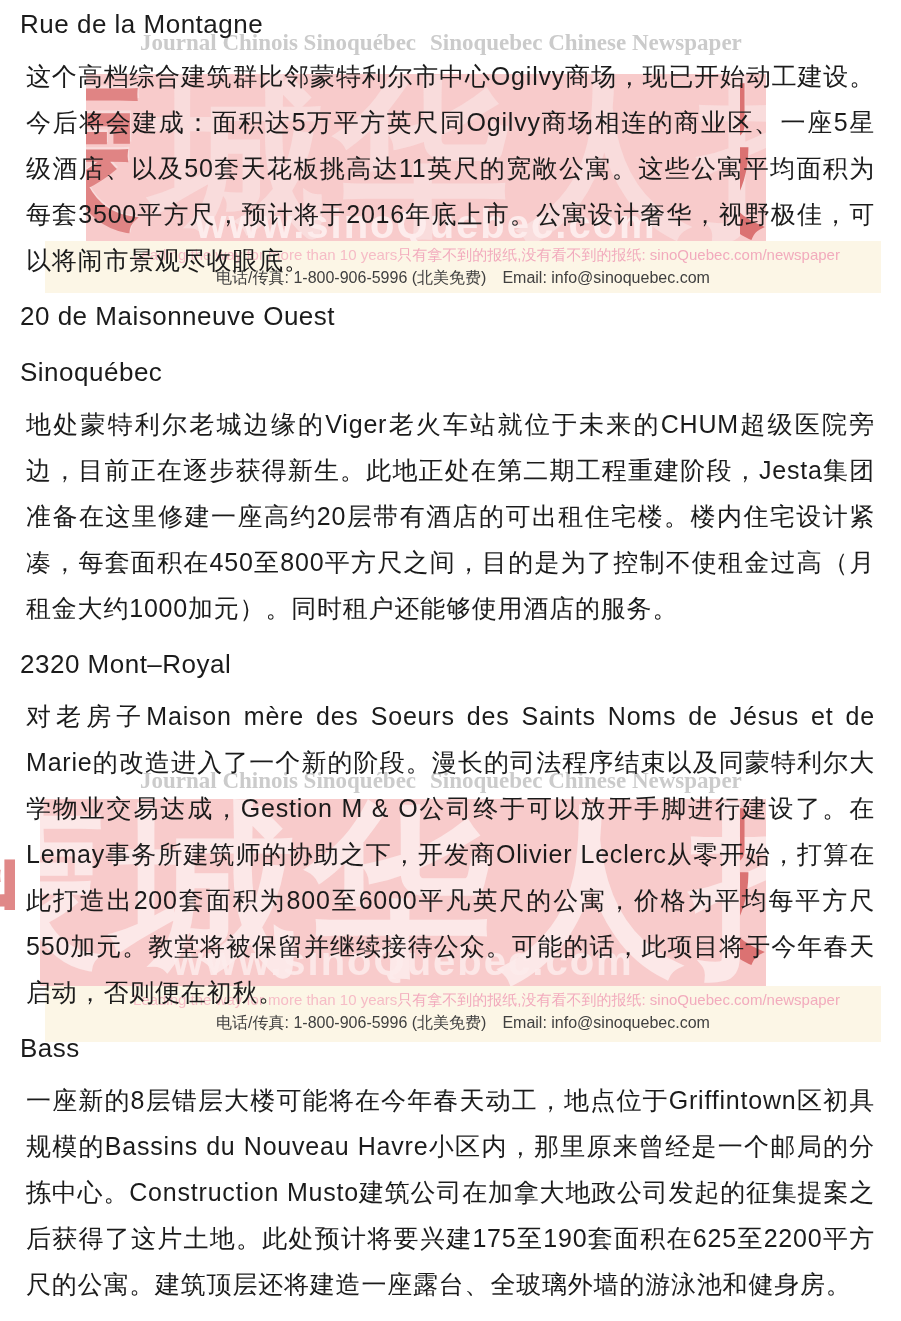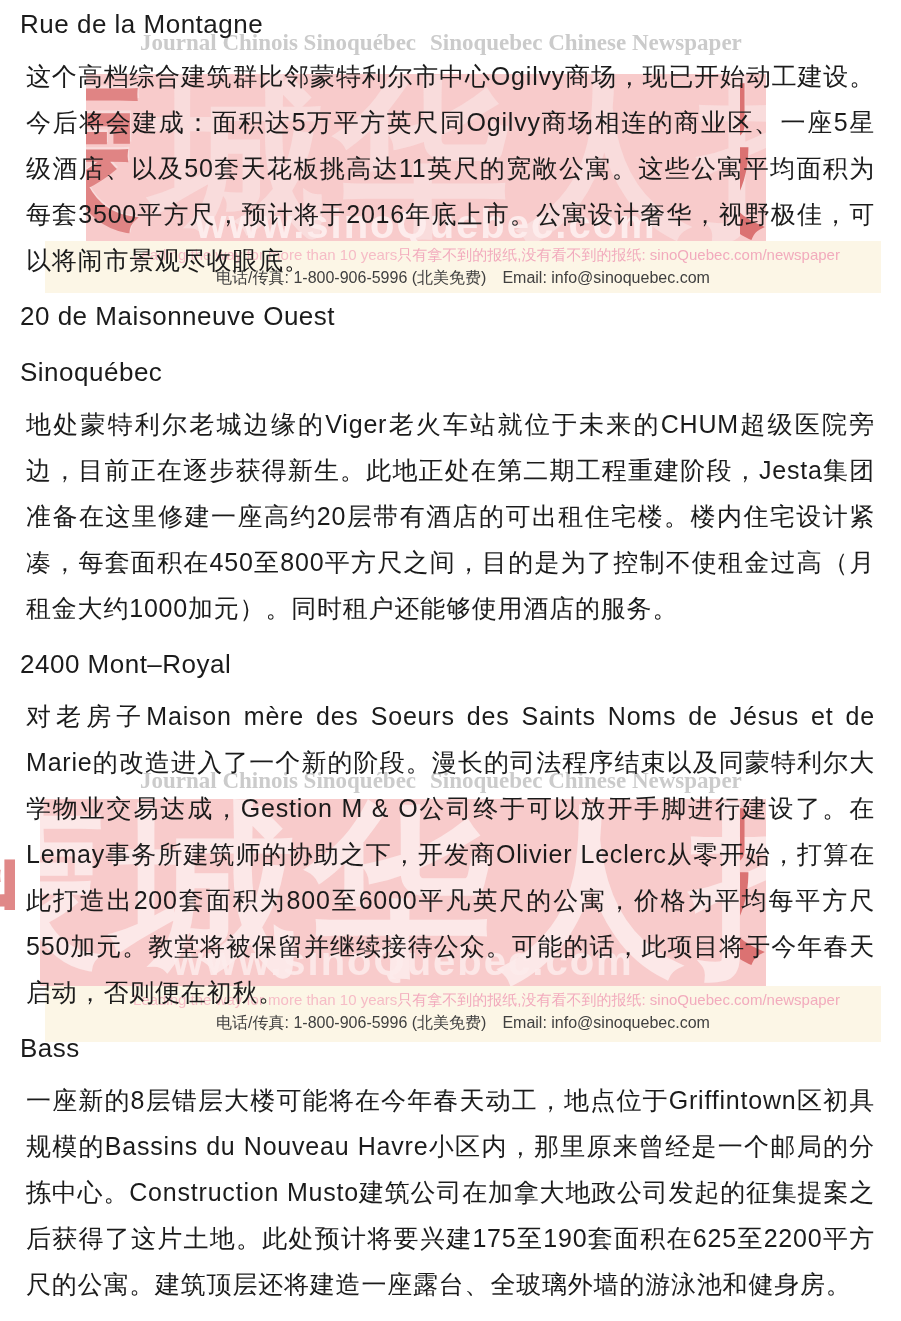--- a/index.html
+++ b/index.html
@@ -141,21 +141,21 @@
   <div class="section">
     <h2 class="heading">20 de Maisonneuve Ouest</h2>
   </div>
 
   <div class="section">
     <h2 class="heading">Sinoquébec</h2>
     <p class="para">地处蒙特利尔老城边缘的Viger老火车站就位于未来的CHUM超级医院旁边，目前正在逐步获得新生。此地正处在第二期工程重建阶段，Jesta集团准备在这里修建一座高约20层带有酒店的可出租住宅楼。楼内住宅设计紧凑，每套面积在450至800平方尺之间，目的是为了控制不使租金过高（月租金大约1000加元）。同时租户还能够使用酒店的服务。</p>
   </div>
 
   <div class="section">
-    <h2 class="heading">2400 Mont–Royal</h2>
+    <h2 class="heading">2320 Mont–Royal</h2>
     <p class="para">对老房子Maison mère des Soeurs des Saints Noms de Jésus et de Marie的改造进入了一个新的阶段。漫长的司法程序结束以及同蒙特利尔大学物业交易达成，Gestion M &amp; O公司终于可以放开手脚进行建设了。在Lemay事务所建筑师的协助之下，开发商Olivier Leclerc从零开始，打算在此打造出200套面积为800至6000平凡英尺的公寓，价格为平均每平方尺550加元。教堂将被保留并继续接待公众。可能的话，此项目将于今年春天启动，否则便在初秋。</p>
   </div>
 
   <div class="section">
     <h2 class="heading">Bass</h2>
     <p class="para">一座新的8层错层大楼可能将在今年春天动工，地点位于Griffintown区初具规模的Bassins du Nouveau Havre小区内，那里原来曾经是一个邮局的分拣中心。Construction Musto建筑公司在加拿大地政公司发起的征集提案之后获得了这片土地。此处预计将要兴建175至190套面积在625至2200平方尺的公寓。建筑顶层还将建造一座露台、全玻璃外墙的游泳池和健身房。</p>
   </div>
 
 </div>
 

